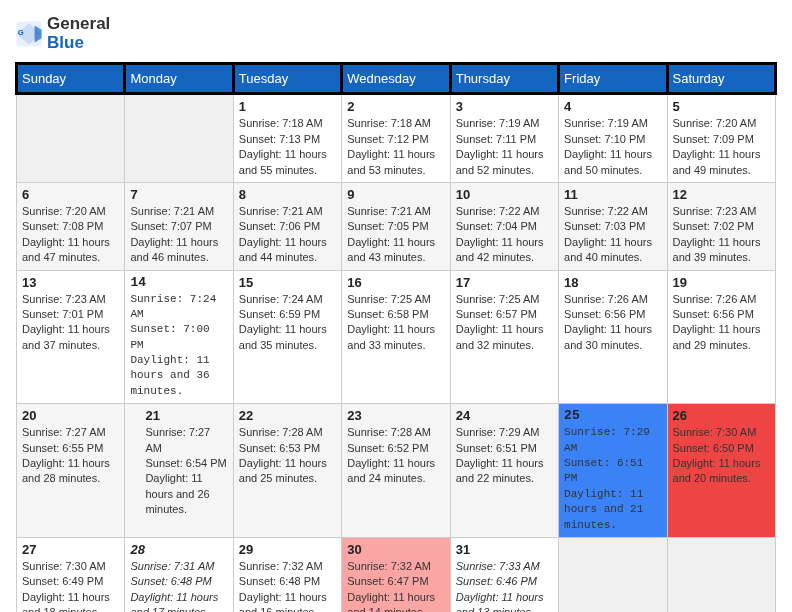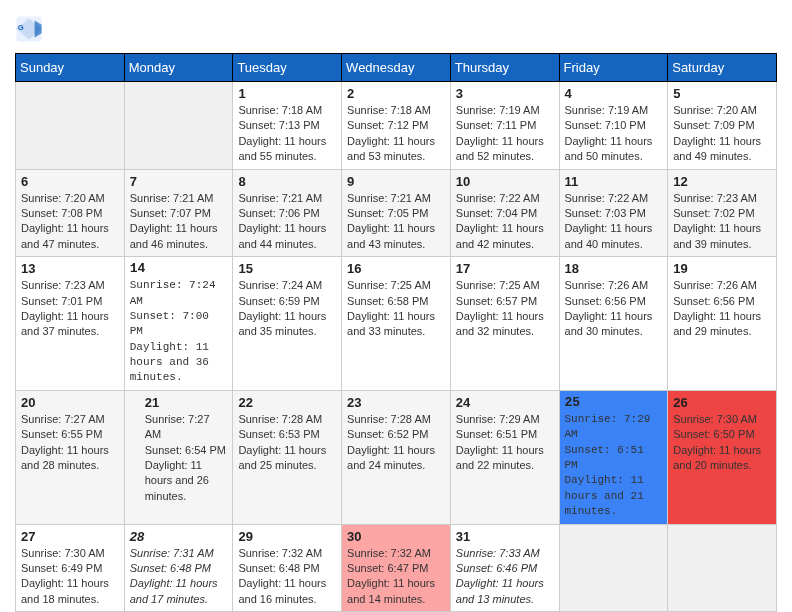--- a/index.html
+++ b/index.html
@@ -43,21 +43,21 @@
       border-collapse: collapse;
       font-size: 11px;
     }
     thead tr th {
       background-color: #1565c0;
       color: #fff;
       padding: 6px 4px;
       text-align: left;
       font-size: 13px;
       font-weight: normal;
-      border: 1px solid #000000;
+      border: 3px solid #000000;
     }
     tbody tr td {
       border: 1px solid #ccc;
       vertical-align: top;
       padding: 4px 5px;
       min-height: 70px;
       width: 108px;
       background: #fff;
     }
     tbody tr:nth-child(odd) td {
@@ -85,20 +85,24 @@
 <body>
 
 <div class="header">
   <div class="logo">
     <svg class="logo-icon" viewBox="0 0 40 40" xmlns="http://www.w3.org/2000/svg">
       <rect x="2" y="2" width="36" height="36" rx="4" fill="#e8f0fe"></rect>
       <polygon points="20,5 38,20 20,35 2,20" fill="#1565c0" opacity="0.15"></polygon>
       <text x="4" y="22" font-size="11" font-weight="bold" fill="#1565c0">G</text>
       <polygon points="28,8 38,14 38,26 28,32" fill="#1565c0" opacity="0.7"></polygon>
     </svg>
+    <div>
+      <div style="font-size:17px;font-weight:bold;color:#333;line-height:1.1;">General</div>
+      <div style="font-size:17px;font-weight:bold;color:#1565c0;line-height:1.1;">Blue</div>
+    </div>
   </div>
   <div class="title-block">
     <div class="month-title"></div>
     <div class="location-title"></div>
   </div>
 </div>
 
 <table>
   <thead>
     <tr>

